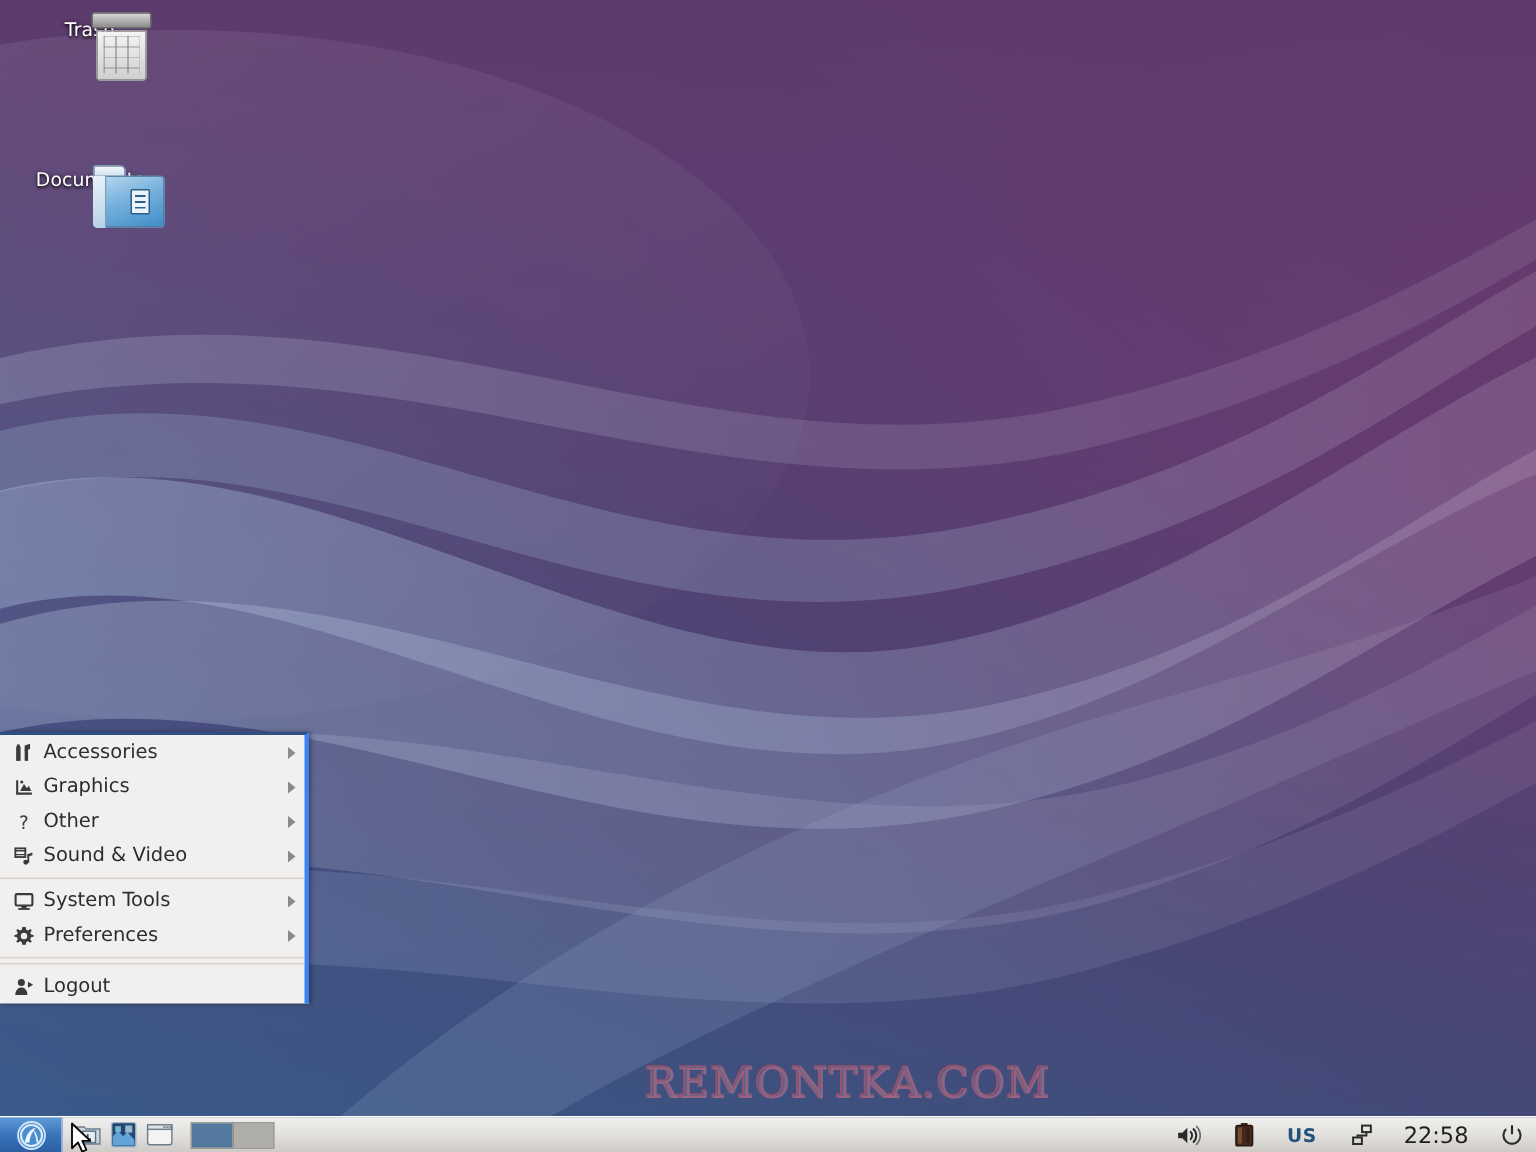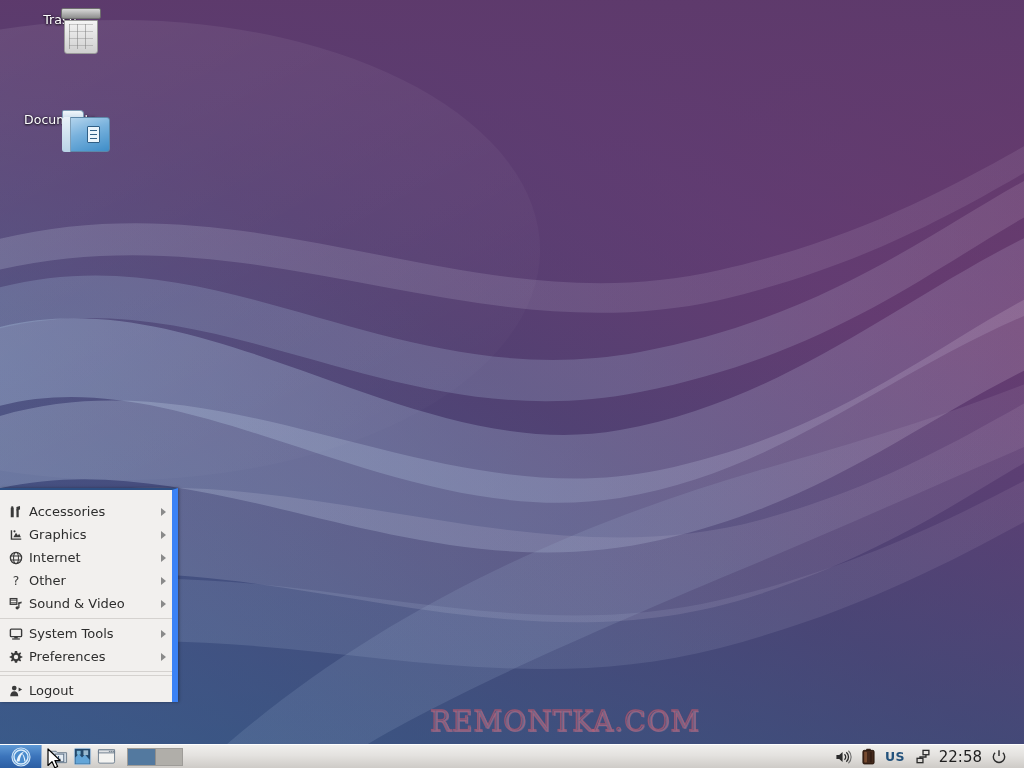--- a/index.html
+++ b/index.html
@@ -128,26 +128,26 @@
     -webkit-text-stroke: 1.3px rgba(196,96,116,0.55);
     text-shadow: 1px 1px 0 rgba(255,210,225,0.18), -1px -1px 0 rgba(150,60,80,0.25);
     user-select: none;
     pointer-events: none;
   }
 
   
   #app-menu {
     position: absolute;
     left: 0; top: 488px;
-    width: 178px;
+    width: 206px;
     background: #f2f0ee;
     border-top: 2px solid #2e4f82;
-    border-right: 6px solid #3b82f6;
+    border-right: 3px solid #3b82f6;
     box-shadow: 1px 0 3px rgba(0,0,0,0.35);
-    padding: 10px 0 0 0;
+    padding: 0 0 0 0;
     z-index: 20;
   }
   .menu-item {
     display: flex;
     align-items: center;
     height: 23px;
     padding: 0 6px 0 7px;
     font-size: 13px;
     color: #2d2d2d;
     cursor: default;
@@ -218,22 +218,22 @@
     cursor: pointer;
   }
   .ws.active { background: #53799f; }
   .ws.inactive { background: #b0aea9; border-left: 1px solid #908e8a; }
 
   #tasklist { flex: 1 1 auto; height: 23px; }
 
   #tray {
     display: flex;
     align-items: center;
-    gap: 2px;
-    padding-right: 13px;
+    gap: 14px;
+    padding-right: 4px;
   }
   .tray-item {
     display: flex; align-items: center; justify-content: center;
     height: 22px; padding: 0 4px;
     cursor: pointer;
   }
   #kbd-layout {
     font-size: 12.5px; font-weight: bold; color: #23527c;
     letter-spacing: .3px;
   }
@@ -359,32 +359,20 @@
         <svg width="14" height="14" viewBox="0 0 16 16">
           <path d="M2 13.5 L2 2.5 L3.6 2.5 L3.6 11.9 L14 11.9 L14 13.5 Z" fill="#3a3a3a"></path>
           <path d="M5 10.6 L8 5.4 L10.2 8.6 L11.6 6.6 L13.6 10.6 Z" fill="#3a3a3a"></path>
           <circle cx="6.3" cy="3.8" r="1.2" fill="#3a3a3a"></circle>
         </svg>
       </span>
       <span class="mi-label">Graphics</span>
       <span class="mi-arrow"></span>
     </div>
 
-    <div class="menu-item">
-      <span class="mi-icon">
-        <svg width="14" height="14" viewBox="0 0 16 16">
-          <circle cx="8" cy="8" r="6.4" fill="none" stroke="#3a3a3a" stroke-width="1.5"></circle>
-          <ellipse cx="8" cy="8" rx="2.8" ry="6.4" fill="none" stroke="#3a3a3a" stroke-width="1.2"></ellipse>
-          <line x1="1.7" y1="5.7" x2="14.3" y2="5.7" stroke="#3a3a3a" stroke-width="1.2"></line>
-          <line x1="1.7" y1="10.3" x2="14.3" y2="10.3" stroke="#3a3a3a" stroke-width="1.2"></line>
-        </svg>
-      </span>
-      <span class="mi-label">Internet</span>
-      <span class="mi-arrow"></span>
-    </div>
 
 
     <div class="menu-item">
       <span class="mi-icon">
         <svg width="14" height="14" viewBox="0 0 16 16">
           <text x="8" y="13" text-anchor="middle" font-family="DejaVu Sans, sans-serif" font-size="14" fill="#3a3a3a">?</text>
         </svg>
       </span>
       <span class="mi-label">Other</span>
       <span class="mi-arrow"></span>

